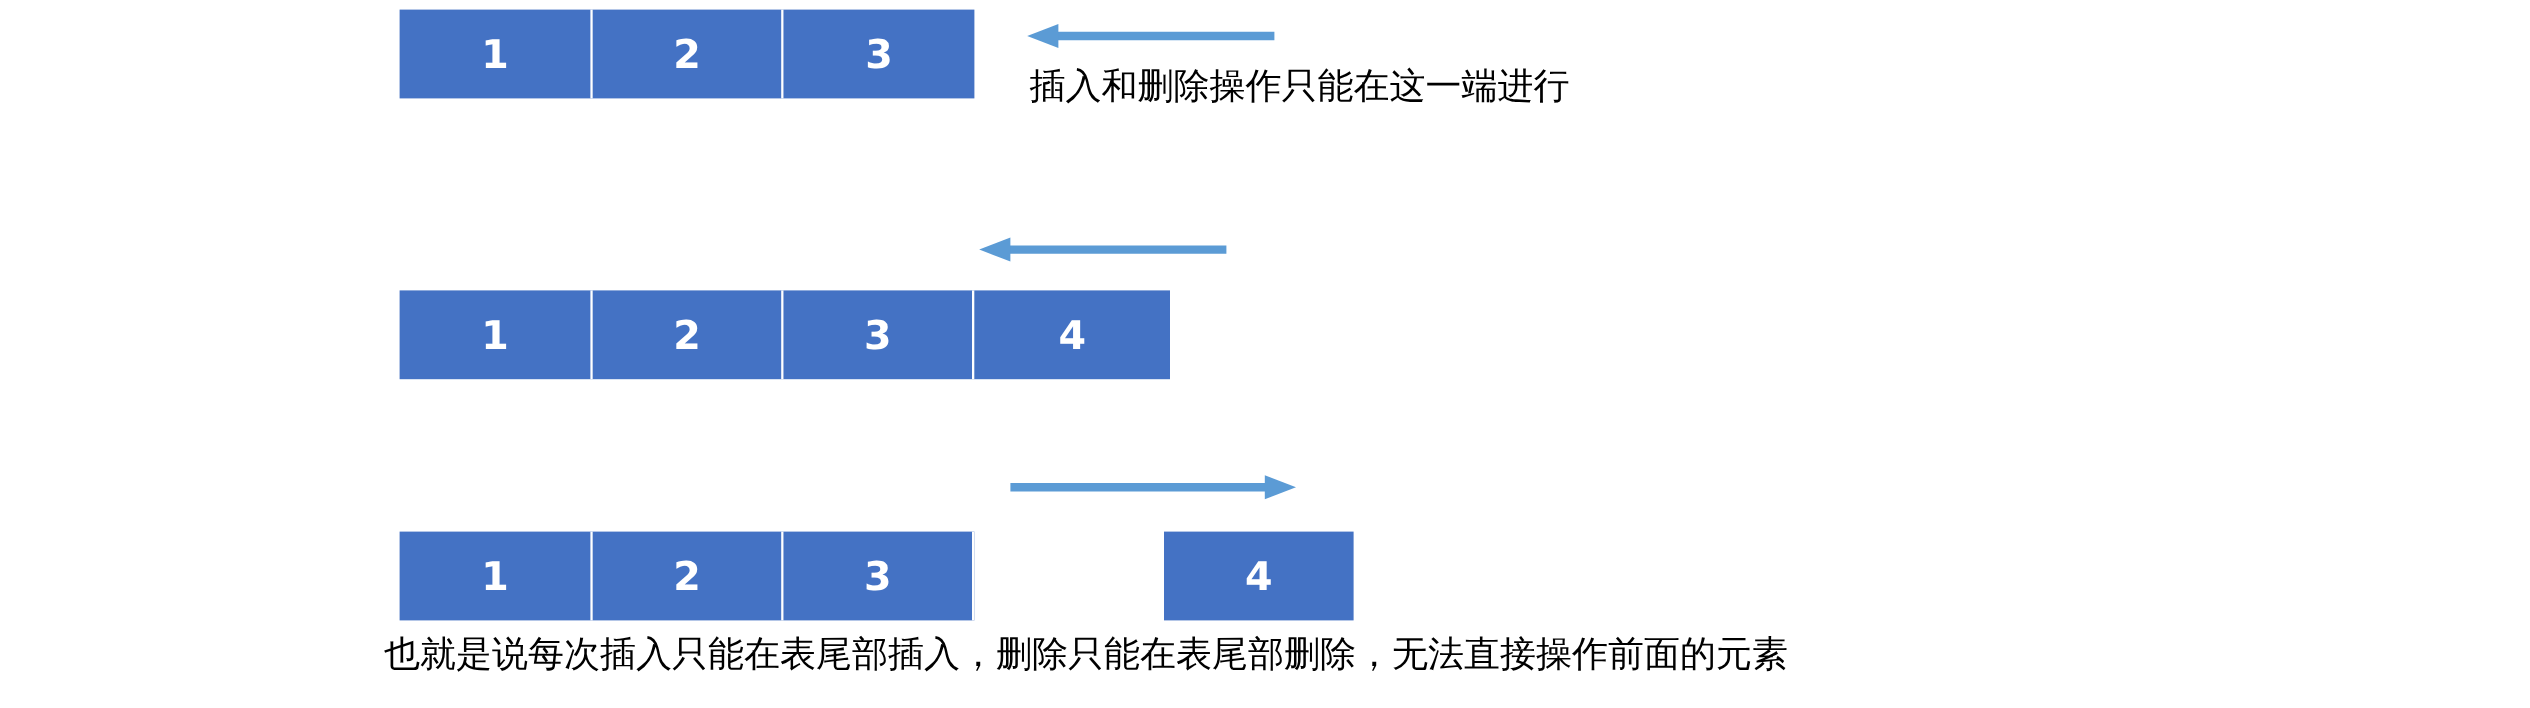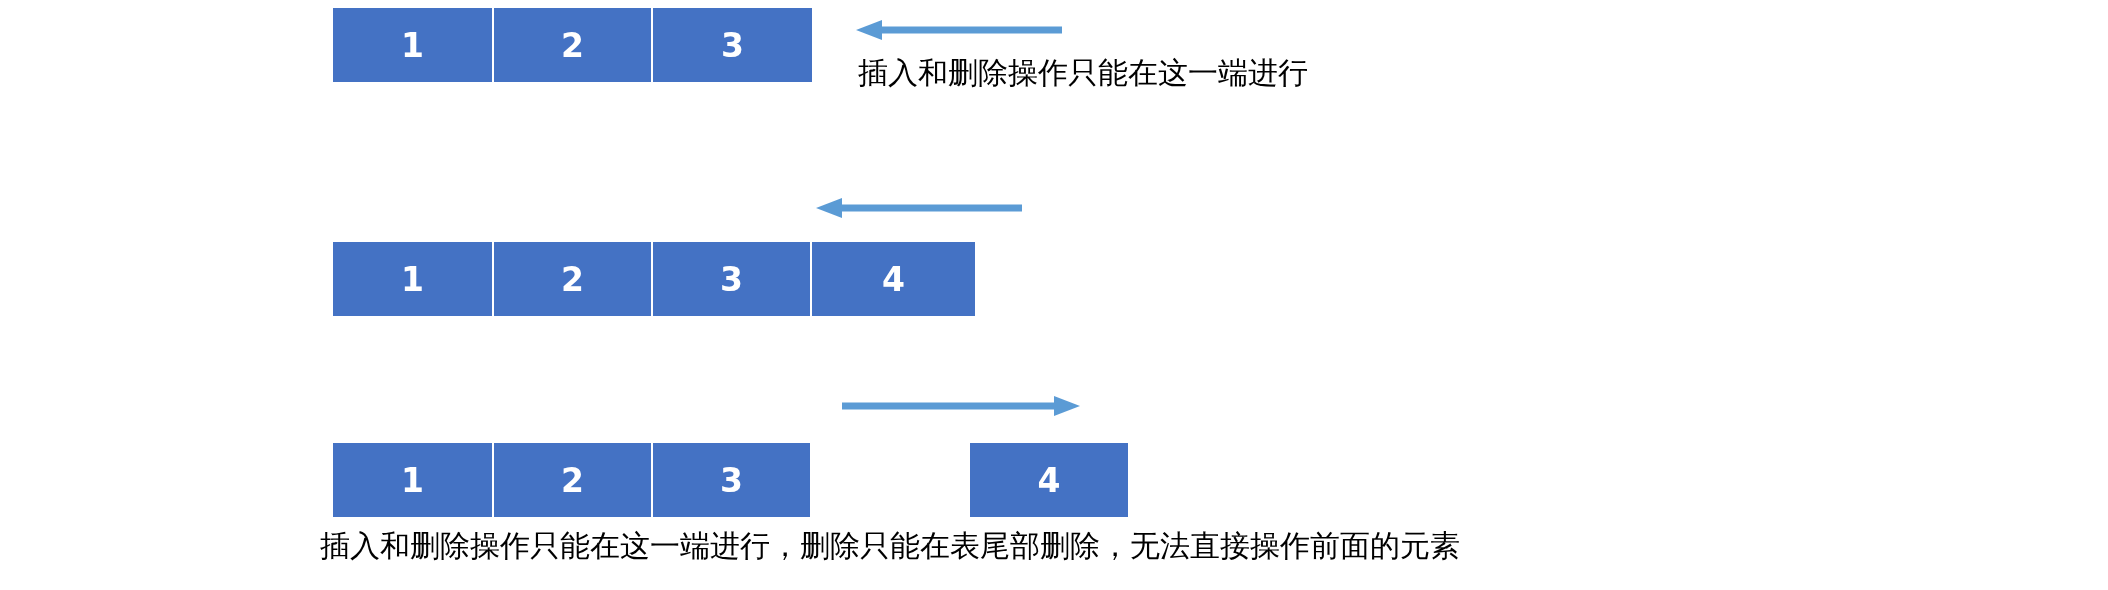--- a/index.html
+++ b/index.html
@@ -82,14 +82,14 @@
     <div class="arrow" style="left: 842px; top: 396px; width: 238px; height: 20px;">
       <svg width="238" height="20" viewBox="0 0 238 20">
         <line x1="0" y1="10" x2="214" y2="10" stroke="#5B9BD5" stroke-width="7"></line>
         <polygon points="238,10 212,0 212,20" fill="#5B9BD5"></polygon>
       </svg>
     </div>
     <div class="cell" style="left: 333px; top: 443px; width: 161px; height: 74px; background: rgb(68, 114, 196); color: rgb(255, 255, 255); border-right: 2px solid rgb(255, 255, 255);">1</div>
     <div class="cell" style="left: 494px; top: 443px; width: 159px; height: 74px; background: rgb(68, 114, 196); color: rgb(255, 255, 255); border-right: 2px solid rgb(255, 255, 255);">2</div>
     <div class="cell" style="left: 653px; top: 443px; width: 159px; height: 74px; background: rgb(68, 114, 196); color: rgb(255, 255, 255); border-right: 2px solid rgb(255, 255, 255);">3</div>
     <div class="cell detached last" style="left: 970px; top: 443px; width: 158px; height: 74px; background: rgb(68, 114, 196); color: rgb(255, 255, 255);">4</div>
-    <div class="caption" style="left: 320px; top: 528px; color: rgb(0, 0, 0);">插入和删除操作只能在这一端进行，删除只能在表尾部删除，无法直接操作前面的元素</div>
+    <div class="caption" style="left: 320px; top: 528px; color: rgb(0, 0, 0);">也就是说每次插入只能在表尾部插入，删除只能在表尾部删除，无法直接操作前面的元素</div>
   </div>
 
 </body></html>

